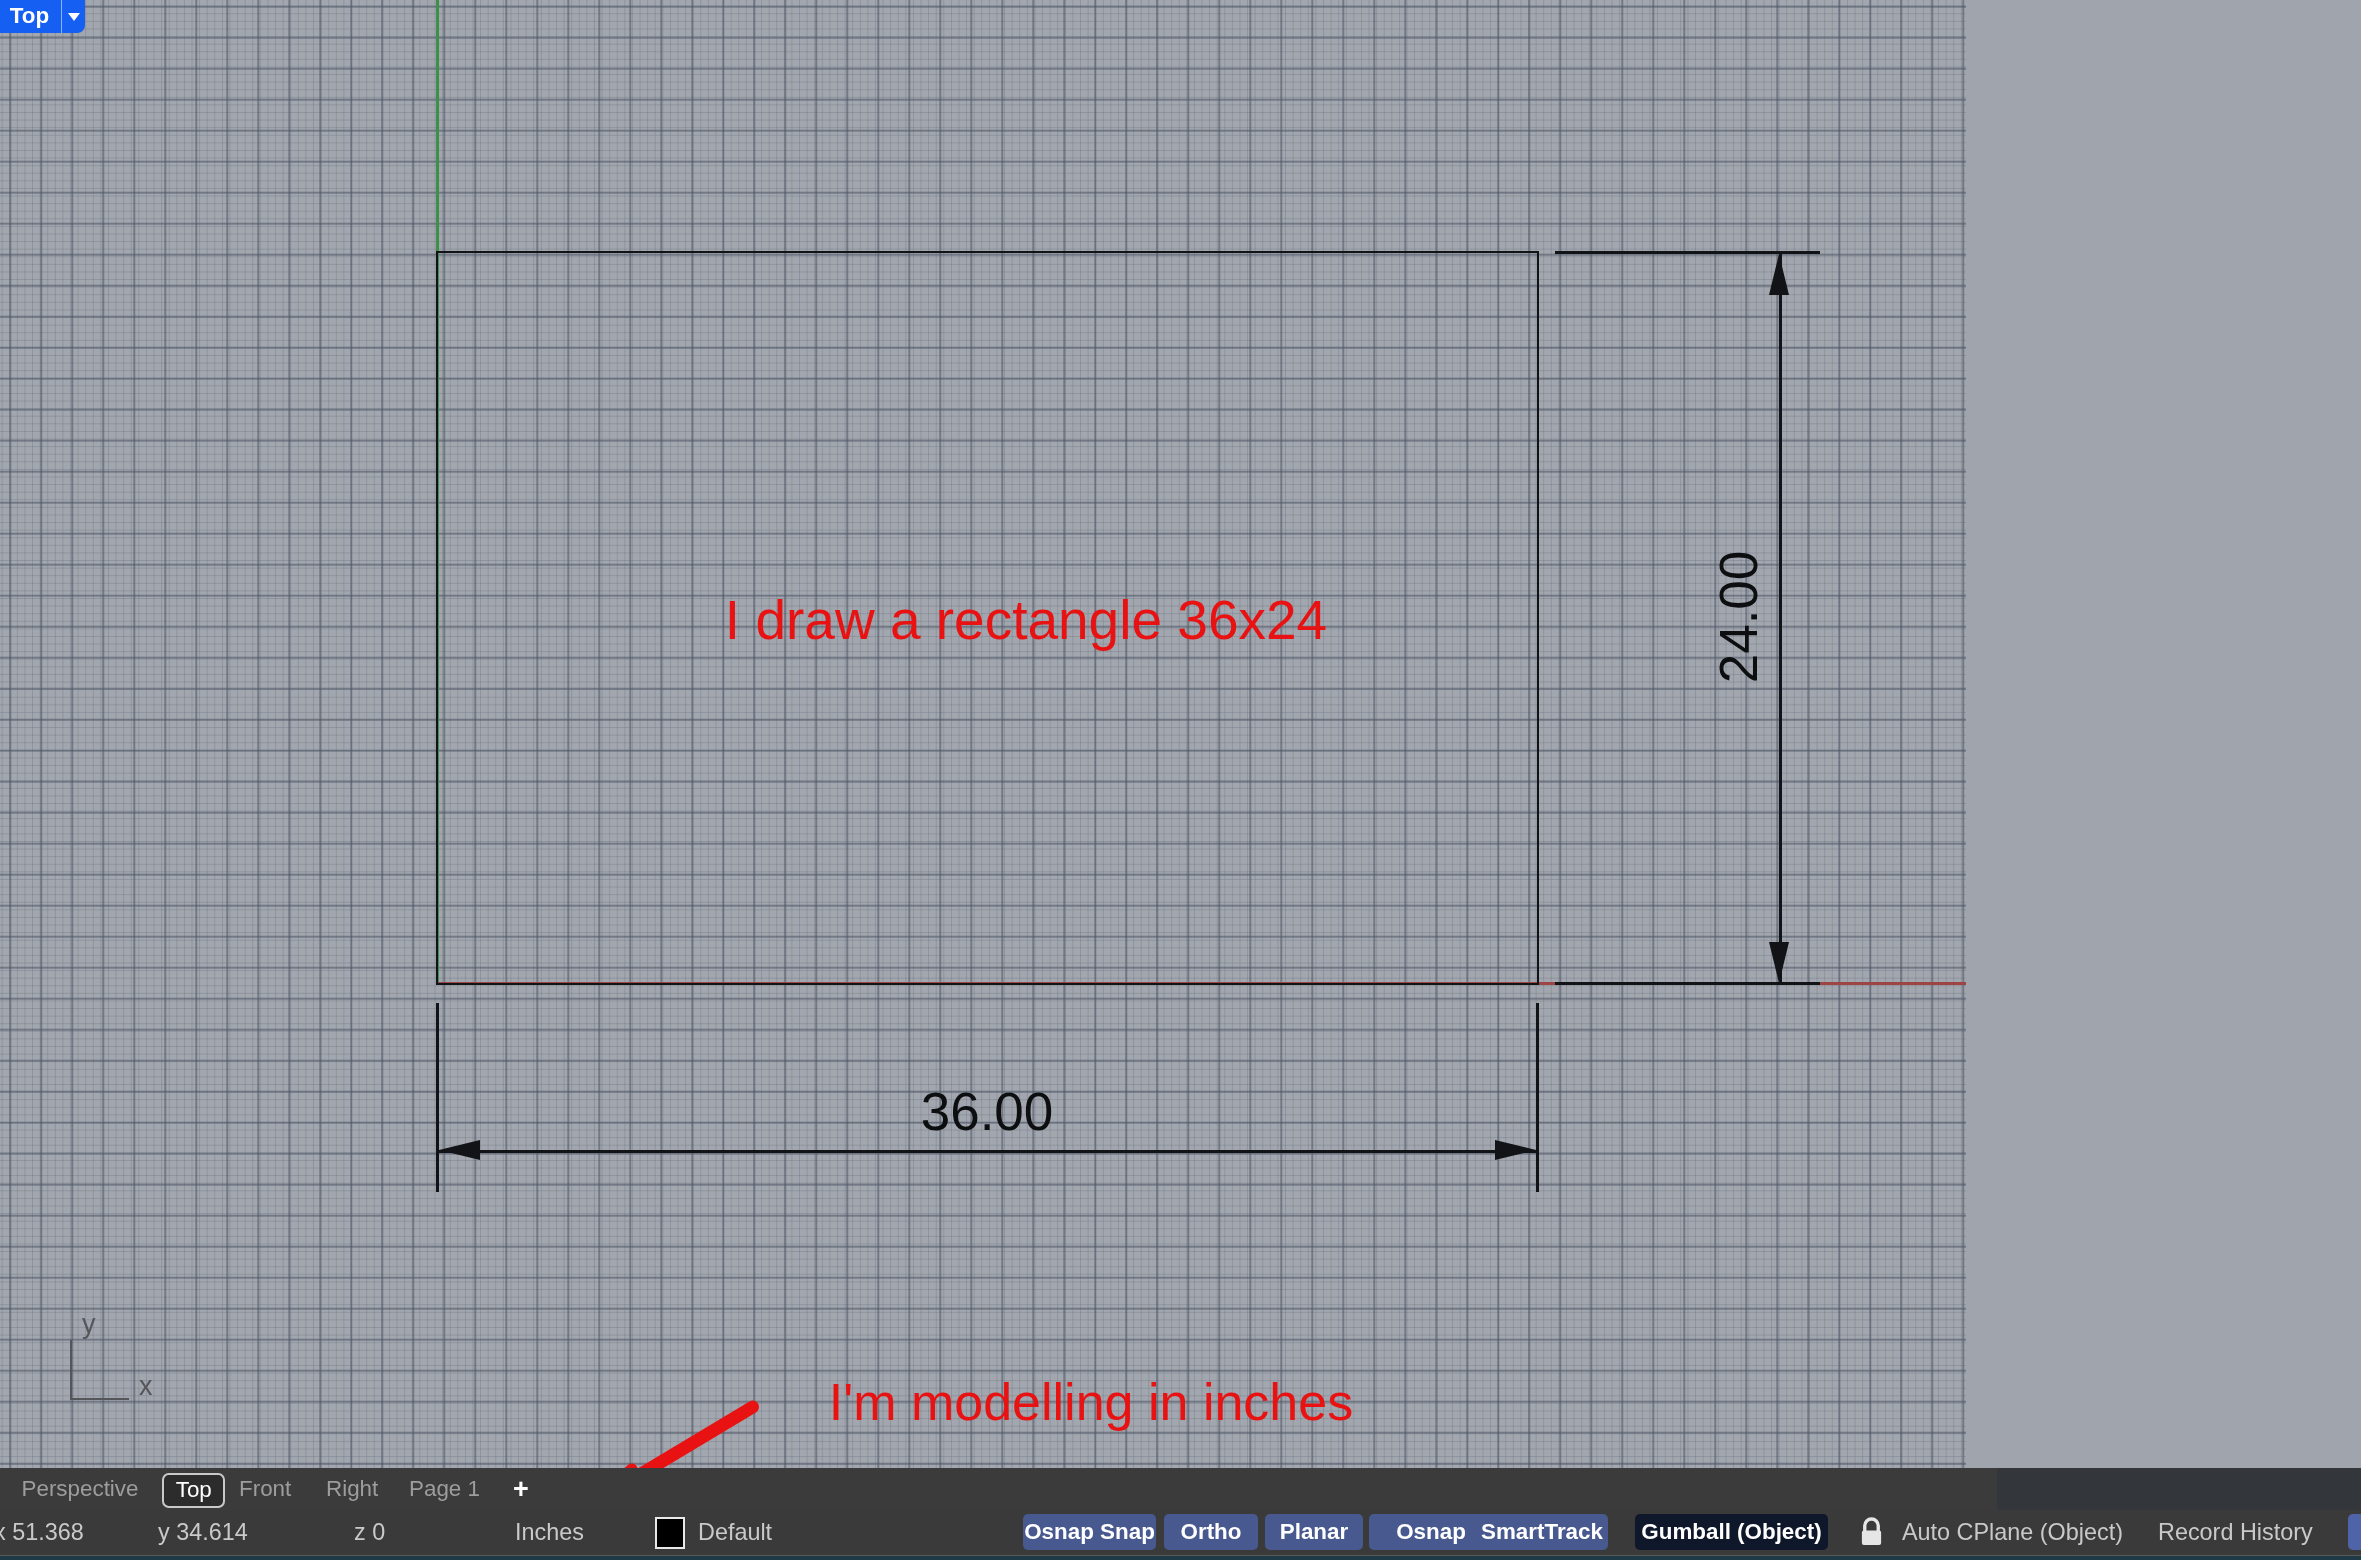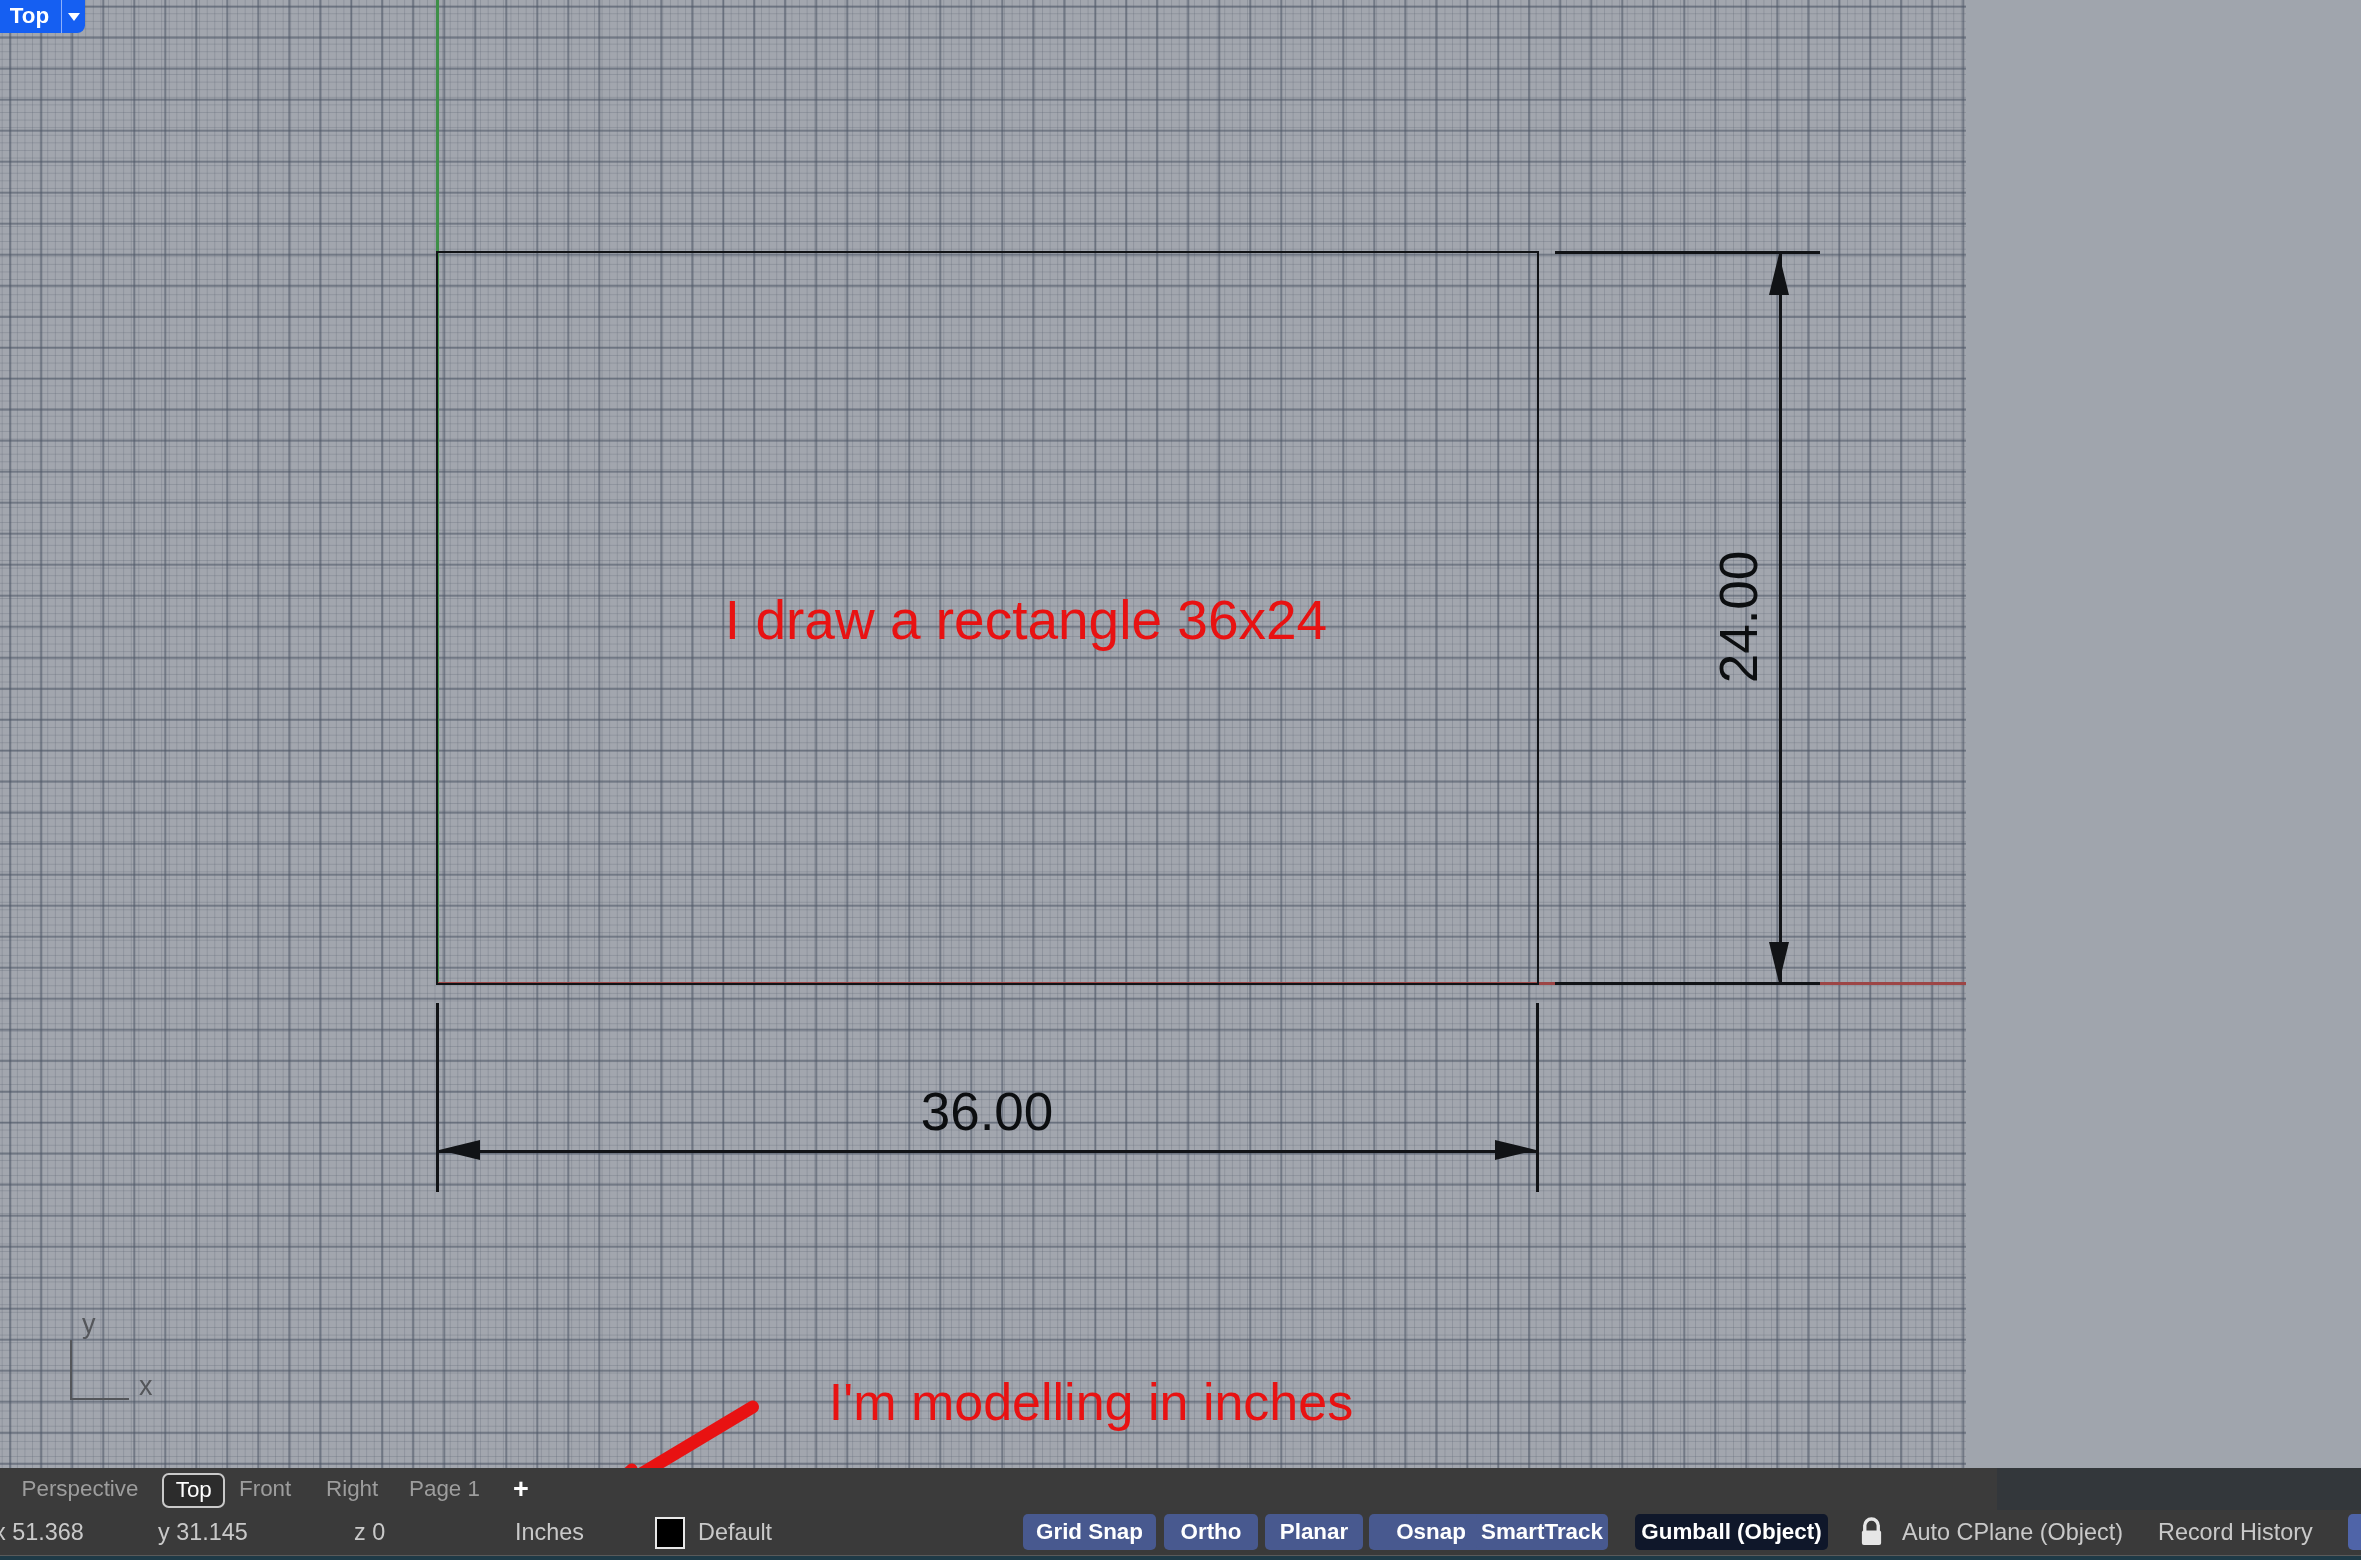--- a/index.html
+++ b/index.html
@@ -129,28 +129,28 @@
     <div class="tab" style="left:21.5px;">Perspective</div>
     <div class="tab active-box" style="left:162px;">Top</div>
     <div class="tab" style="left:239px;">Front</div>
     <div class="tab" style="left:326px;">Right</div>
     <div class="tab" style="left:409px;">Page 1</div>
     <div class="tab plus" style="left:513px;">+</div>
   </div>
 
   <div id="statusbar">
     <div class="sb-item" style="left:-5.9px;">x 51.368</div>
-    <div class="sb-item" style="left:158px;">y 31.145</div>
+    <div class="sb-item" style="left:158px;">y 34.614</div>
     <div class="sb-item" style="left:354px;">z 0</div>
     <div class="sb-item" style="left:515px;">Inches</div>
 
     <div id="swatch"></div>
     <div class="sb-item" style="left:698px;">Default</div>
 
-    <div class="sb-btn" style="left:1023px; width:133px;">Grid Snap</div>
+    <div class="sb-btn" style="left:1023px; width:133px;">Osnap Snap</div>
     <div class="sb-btn" style="left:1164px; width:94px;">Ortho</div>
     <div class="sb-btn" style="left:1265px; width:98px;">Planar</div>
     <div class="sb-btn" style="left:1369px; width:124px;">Osnap</div>
     <div class="sb-btn" style="left:1476px; width:132px;">SmartTrack</div>
     <div class="sb-btn" style="left:1635px; width:193px; background:#0f172a;">Gumball (Object)</div>
 
     <div class="sb-item" style="left:1859px;">
       <svg width="25" height="31" viewBox="0 0 26 32">
         <path d="M6 15 v-6 a7 7 0 0 1 14 0 v6" fill="none" stroke="#e6e6e6" stroke-width="3.5"></path>
         <rect x="3" y="14" width="20" height="15" rx="2" fill="#e6e6e6"></rect>

